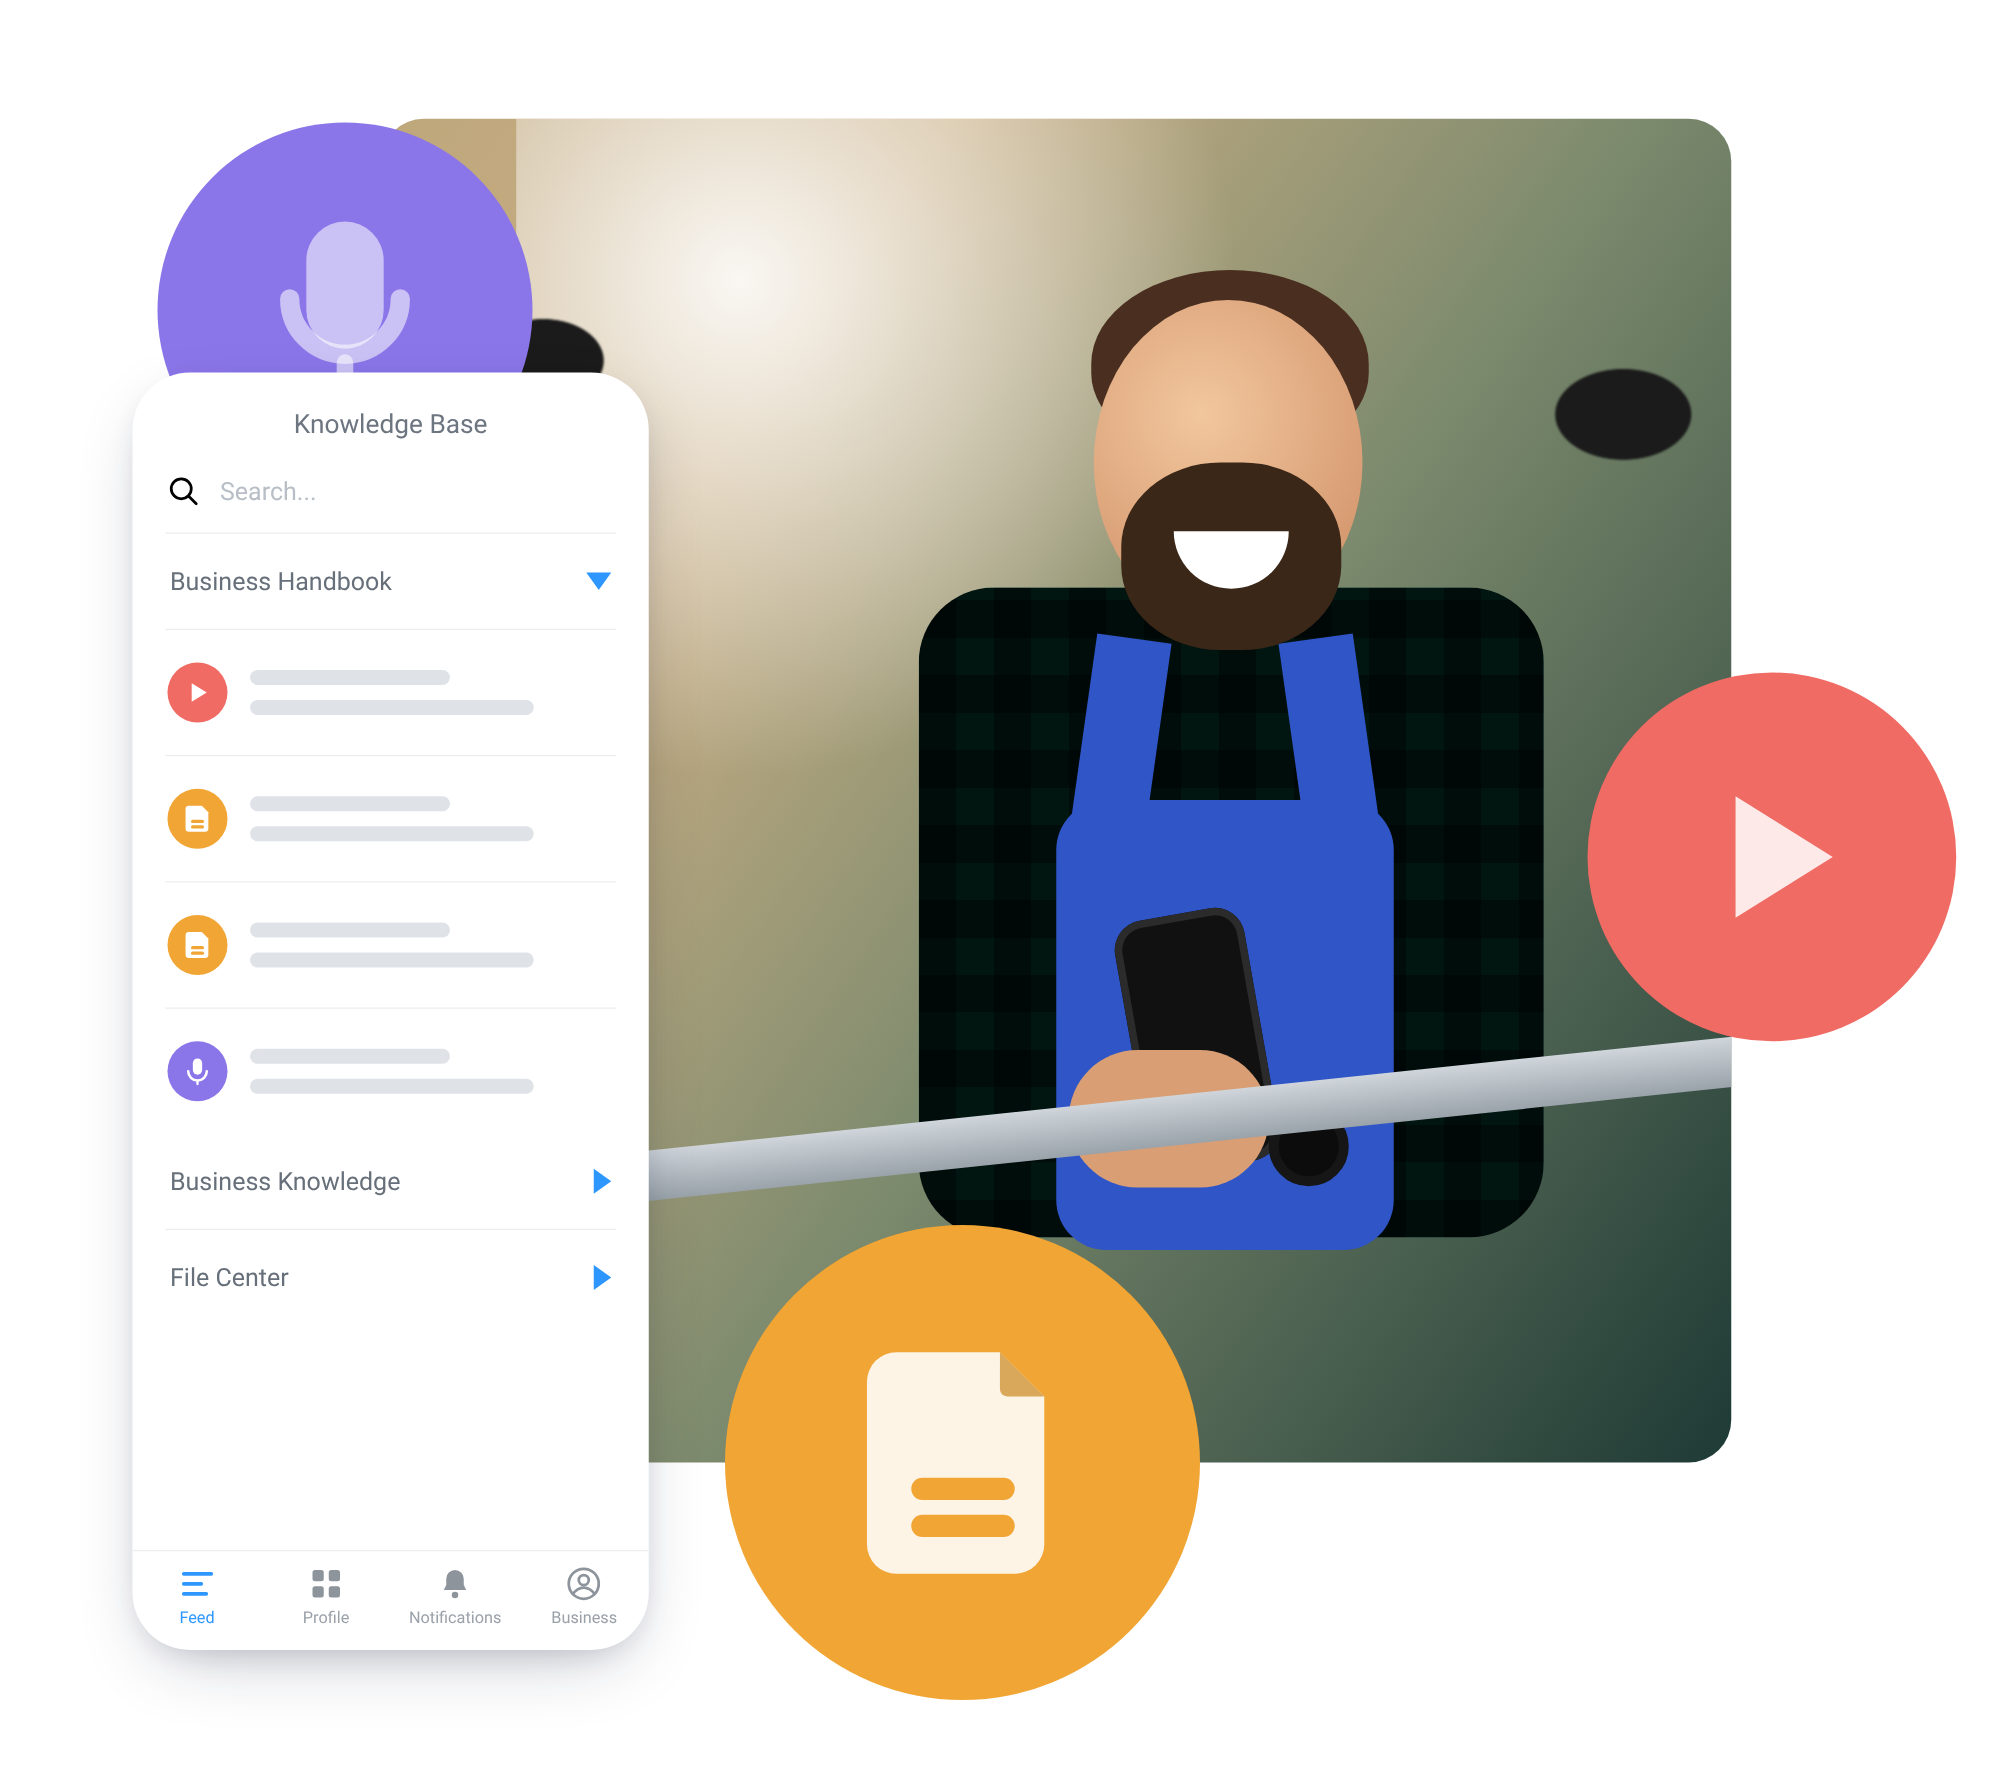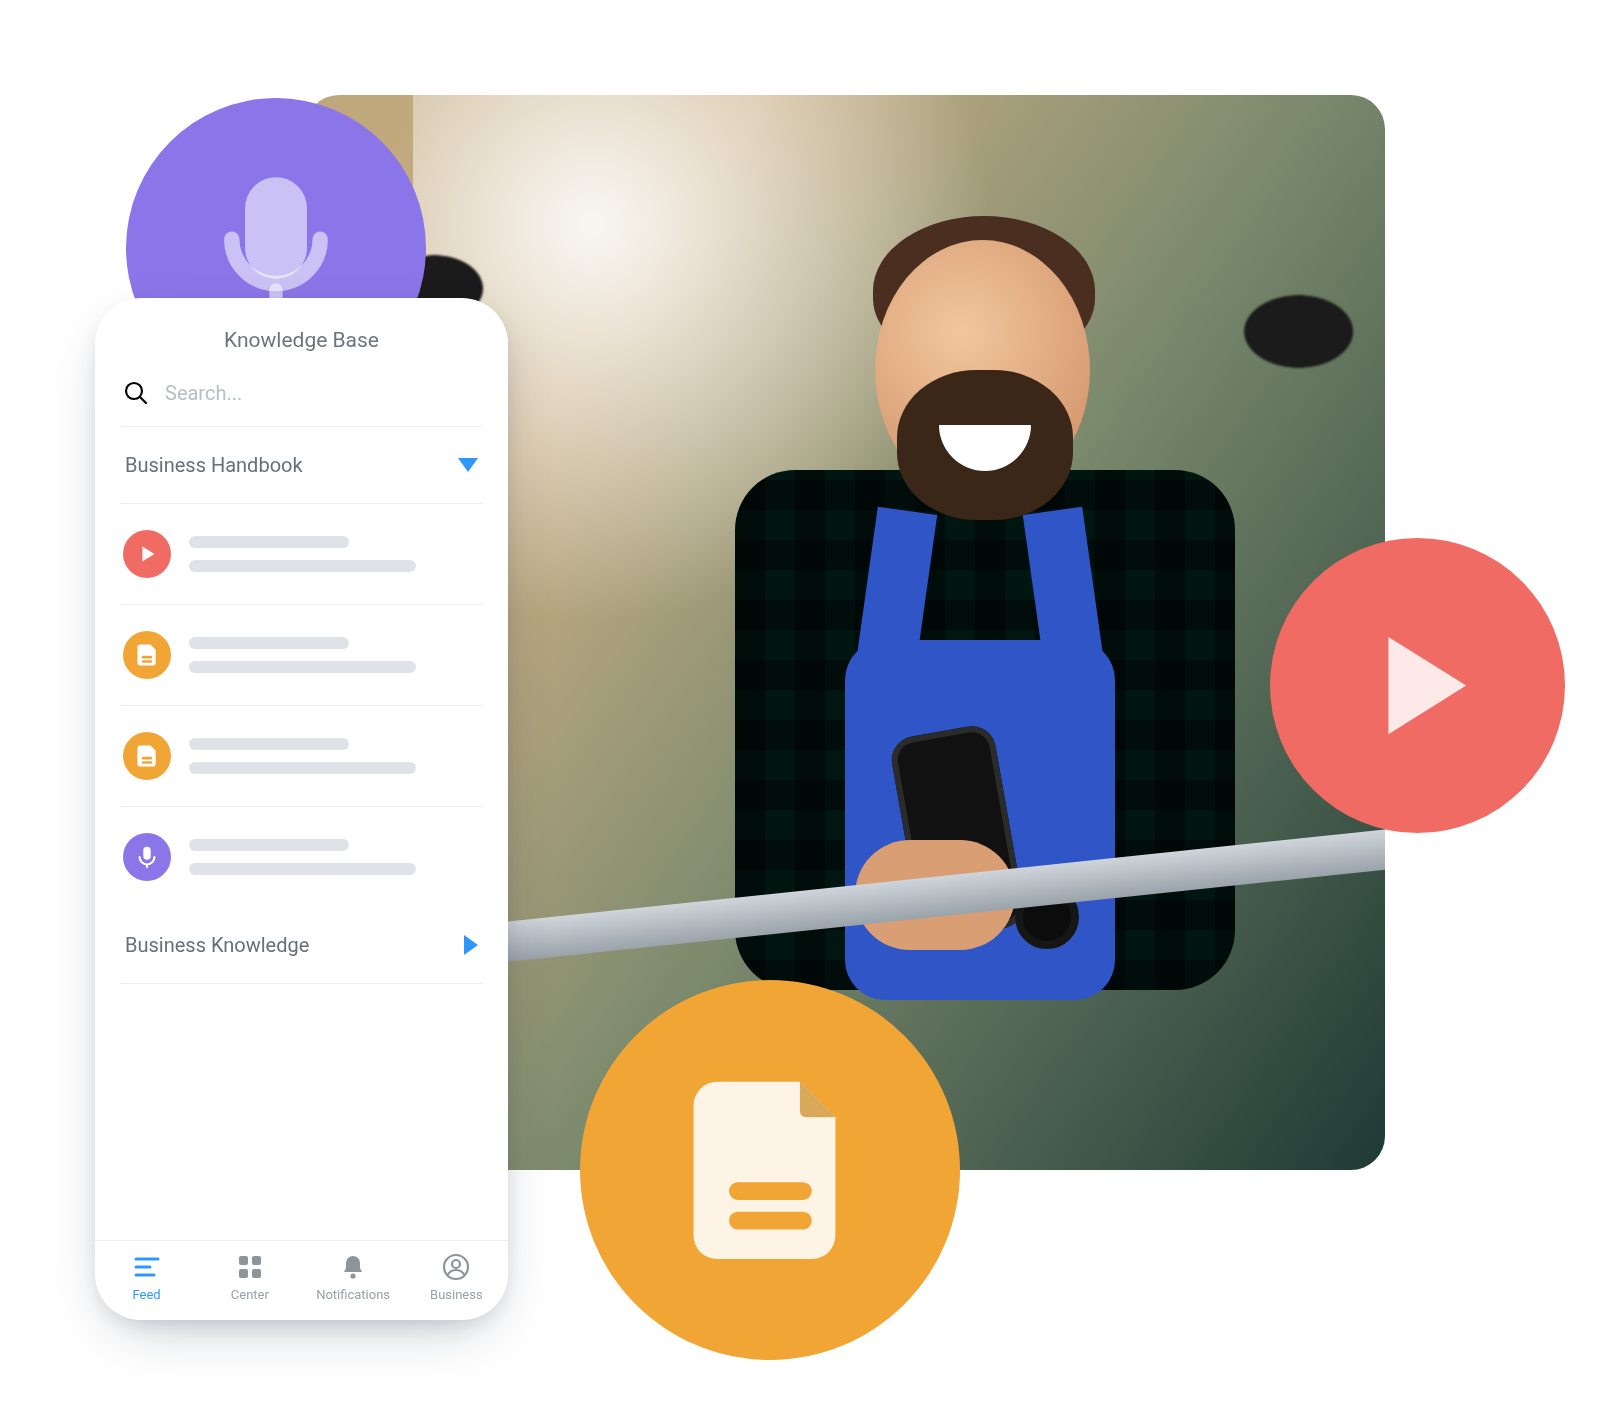--- a/index.html
+++ b/index.html
@@ -67,21 +67,21 @@
 
   
   .circle{position:absolute;border-radius:50%;display:flex;align-items:center;justify-content:center;}
   .c-mic{left:126px;top:98px;width:300px;height:300px;background:var(--mic);}
   .c-play{left:1270px;top:538px;width:295px;height:295px;background:var(--play);}
   .c-doc{left:580px;top:980px;width:380px;height:380px;background:var(--doc);}
   .circle svg{width:56%;height:56%;}
 
   
   .phone-frame{
-    position:absolute;left:95px;top:298px;width:413px;height:1022px;
+    position:absolute;left:106px;top:298px;width:413px;height:1022px;
     border-radius:46px;background:#fff;box-shadow:var(--shadow);
     display:flex;flex-direction:column;overflow:hidden;
   }
   .ph-title{padding:30px 0 22px;text-align:center;color:#6d7580;font-size:21px;}
   .ph-search{margin:0 26px;display:flex;align-items:flex-end;gap:14px;
     border-bottom:1px solid var(--divider);padding:6px 2px 20px;}
   .ph-search svg{width:26px;height:26px;stroke:#b7bec6;flex:0 0 auto;}
   .ph-search input{border:0;outline:0;font-size:20px;color:#555;background:transparent;flex:1;}
   .ph-search input::placeholder{color:#b7bec6;}
   .section{margin:0 26px;}
@@ -269,34 +269,38 @@
             <div class="bar w1"></div>
               <div class="bar w2"></div>
             </div>
         </div>
       </div>
 
       <div class="sec-head">
         <span>Business Knowledge</span>
         <span class="arrow-right"></span>
       </div>
+      <div class="sec-head" style="border-bottom:0">
+        <span>File Center</span>
+        <span class="arrow-right"></span>
+      </div>
     </div>
 
     <div class="tabbar">
       <div class="tab active">
         <svg viewBox="0 0 28 28">
             <use href="#ic-feed"></use>
           </svg>
         <span>Feed</span>
       </div>
       <div class="tab">
         <svg viewBox="0 0 28 28" style="color:#8d949c">
             <use href="#ic-assets"></use>
           </svg>
-        <span>Center</span>
+        <span>Profile</span>
       </div>
       <div class="tab">
         <svg viewBox="0 0 28 28" style="color:#8d949c">
             <use href="#ic-bell"></use>
           </svg>
         <span>Notifications</span>
       </div>
       <div class="tab">
         <svg viewBox="0 0 28 28" style="color:#8d949c">
             <use href="#ic-profile"></use>

